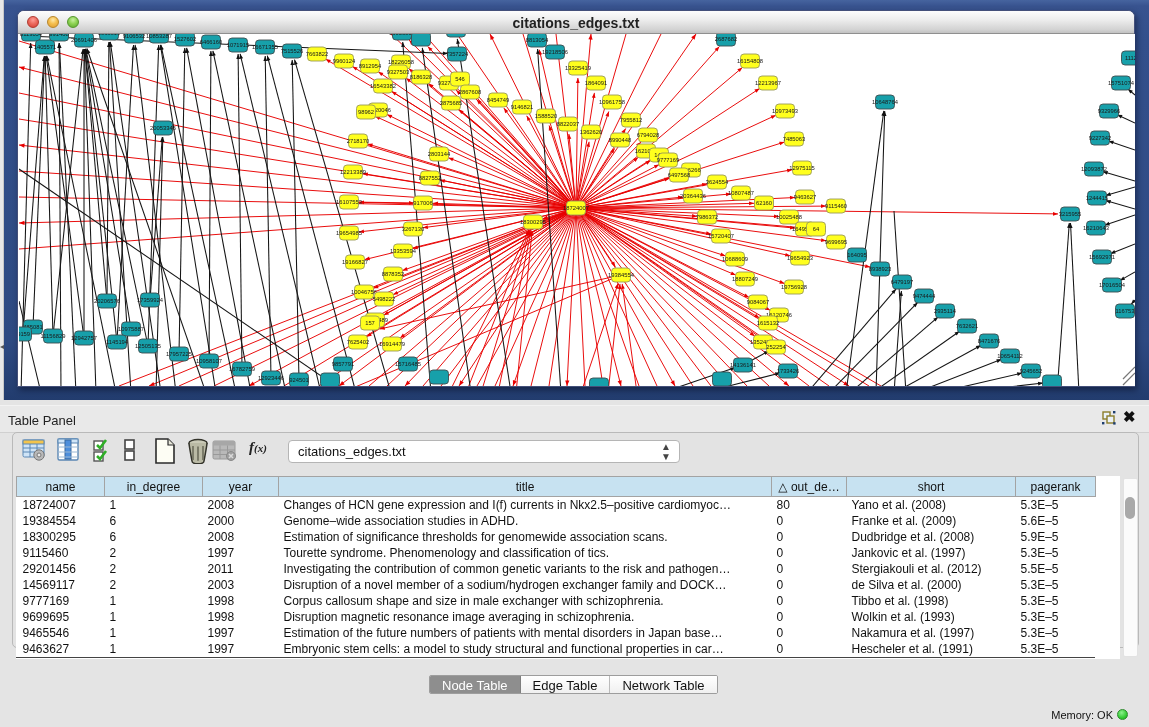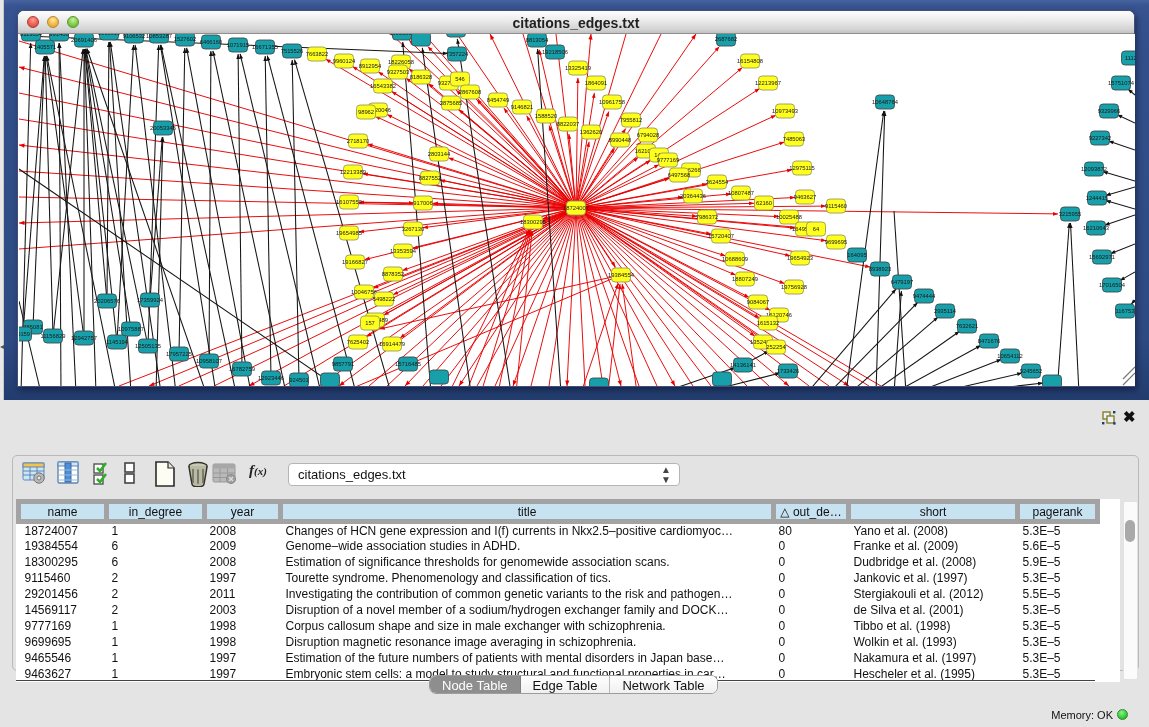--- a/index.html
+++ b/index.html
@@ -19,38 +19,38 @@
 svg.net{display:block}
 svg.net line.r{stroke:#e80000;stroke-width:0.95}
 svg.net line.k{stroke:#151515;stroke-width:1.05}
 svg.net line.g{stroke:#777;stroke-width:1.2}
 svg.net text.nl{font-family:"Liberation Sans",sans-serif;font-size:5.8px;fill:#1a1a1a;text-anchor:middle}
 
 .panelhdr{position:absolute;left:0;top:405px;width:1149px;height:28px;background:#e9e9e9;border-top:1px solid #f2f2f2;border-bottom:1px solid #d0d0d0;}
 .panelhdr .t{position:absolute;left:8px;top:7px;font-size:13px;color:#222}
 .fx-icon{position:absolute;left:1102px;top:411px;width:14px;height:14px}
 .xbtn{position:absolute;left:1123px;top:408px;font-size:15px;font-weight:bold;color:#111}
-.tablepanel{position:absolute;left:12px;top:455px;width:1127px;height:216px;background:#e3e3e3;border:1px solid #b9b9b9;border-radius:5px}
+.tablepanel{position:absolute;left:12px;top:432px;width:1127px;height:216px;background:#e3e3e3;border:1px solid #b9b9b9;border-radius:5px}
 
 .tools{position:absolute;left:0px;top:3px;height:30px}
 .ticon{position:absolute;top:2px}
 .combo{position:absolute;left:275px;top:4px;width:392px;height:23px;background:#fff;border:1px solid #b5b5b5;border-radius:4px;font-size:13px;color:#111;padding:3px 0 0 9px}
 .combo .arr{position:absolute;right:8px;top:1px;font-size:10px;color:#444;line-height:10px}
 
 .tbl{position:absolute;left:3px;top:43px;width:1079px;border-collapse:collapse;table-layout:fixed;font-size:12px;color:#111}
-.tbl th{background:#c7e2f1;border:5px solid #a3a3a3;font-weight:normal;height:20px;font-size:12px;padding:0}
+.tbl th{background:#c7e2f1;border:1px solid #a3a3a3;font-weight:normal;height:20px;font-size:12px;padding:0}
 .tbl td{height:16px;padding:0 0 0 5px;white-space:nowrap;overflow:hidden;border:none}
 .tbl td.c0{padding-left:6px}
 .tbl tr{background:#fff}
 .tblwrap{position:absolute;left:0px;top:0px;width:1124px;height:226px;overflow:hidden}
 .whitebed{position:absolute;left:3px;top:43px;width:1104px;height:183px;background:#fff}
 .vscroll{position:absolute;left:1110px;top:45px;width:15px;height:179px;background:#fbfbfb;border:1px solid #e2e2e2;border-radius:2px}
 .vthumb{position:absolute;left:1.5px;top:2px;width:10px;height:22px;background:#a9a9a9;border-radius:6px}
 
-.tabs{position:absolute;left:429px;top:675px;height:19px;display:flex;border:1px solid #9d9d9d;border-radius:7px;overflow:hidden;background:#fff;font-size:13px}
+.tabs{position:absolute;left:429px;top:675px;height:19px;display:flex;border:1px solid #9d9d9d;border-radius:2px;overflow:hidden;background:#fff;font-size:13px}
 .tabs .tab{padding:1px 12px 0 12px;line-height:17px;color:#111;background:linear-gradient(180deg,#fff 0,#f0f0f0 100%);border-right:1px solid #bbb}
 .tabs .tab.sel{background:#8e8e8e;color:#fff;border-right:1px solid #7f7f7f}
 .tabs .tab:last-child{border-right:none}
 .mem{position:absolute;right:36px;top:709px;font-size:11px;color:#111}
 .memdot{position:absolute;left:1117px;top:709px;width:11px;height:11px;border-radius:50%;background:radial-gradient(circle at 40% 30%,#8cf08c 0,#35cc35 60%,#18a018 100%);border:1px solid #2c8a2c}
 </style></head>
 <body>
 <div class="stage">
   <div class="desk"></div>
   <div class="leftstrip"></div>
@@ -727,20 +727,23 @@
 <text x="1077.0" y="195.8" class="nl">16210643</text>
 <rect x="1073.5" y="216.0" width="19" height="14" rx="3.5" fill="#17a0aa" stroke="#3c4c4e" stroke-width="0.9"></rect>
 <text x="1083.0" y="224.8" class="nl">15692971</text>
 <rect x="1083.5" y="244.0" width="19" height="14" rx="3.5" fill="#17a0aa" stroke="#3c4c4e" stroke-width="0.9"></rect>
 <text x="1093.0" y="252.8" class="nl">17016504</text>
 <rect x="1096.5" y="270.0" width="19" height="14" rx="3.5" fill="#17a0aa" stroke="#3c4c4e" stroke-width="0.9"></rect>
 <text x="1106.0" y="278.8" class="nl">116753</text>
 </svg>
     </div>
   </div>
+  <div class="panelhdr">
+      <div class="t">Table Panel</div>
+    </div>
   <svg class="fx-icon" viewBox="0 0 14 14">
       <rect x="1" y="1" width="7" height="7" fill="#eaf2fa" stroke="#8a7d2a" stroke-width="1.4"></rect>
       <rect x="5" y="5" width="7" height="7" fill="#eaf2fa" stroke="#8a7d2a" stroke-width="1.4"></rect>
       <rect x="11" y="0" width="2.4" height="2.4" fill="#1c3d6e"></rect>
       <rect x="0" y="11" width="2.4" height="2.4" fill="#1c3d6e"></rect>
       <rect x="11.2" y="11.2" width="2.4" height="2.4" fill="#1c3d6e"></rect>
     </svg>
   <div class="xbtn">✖</div>
   <div class="tablepanel">
     <div class="tools">
@@ -815,21 +818,21 @@
               <td class="c1">1</td>
               <td class="c2">2008</td>
               <td class="c3">Changes of HCN gene expression and I(f) currents in Nkx2.5–positive cardiomyoc…</td>
               <td class="c4">80</td>
               <td class="c5">Yano et al. (2008)</td>
               <td class="c6">5.3E–5</td>
             </tr>
 <tr>
               <td class="c0">19384554</td>
               <td class="c1">6</td>
-              <td class="c2">2009</td>
+              <td class="c2">2000</td>
               <td class="c3">Genome–wide association studies in ADHD.</td>
               <td class="c4">0</td>
               <td class="c5">Franke et al. (2009)</td>
               <td class="c6">5.6E–5</td>
             </tr>
 <tr>
               <td class="c0">18300295</td>
               <td class="c1">6</td>
               <td class="c2">2008</td>
               <td class="c3">Estimation of significance thresholds for genomewide association scans.</td>
@@ -854,21 +857,21 @@
               <td class="c4">0</td>
               <td class="c5">Stergiakouli et al. (2012)</td>
               <td class="c6">5.5E–5</td>
             </tr>
 <tr>
               <td class="c0">14569117</td>
               <td class="c1">2</td>
               <td class="c2">2003</td>
               <td class="c3">Disruption of a novel member of a sodium/hydrogen exchanger family and DOCK…</td>
               <td class="c4">0</td>
-              <td class="c5">de Silva et al. (2001)</td>
+              <td class="c5">de Silva et al. (2000)</td>
               <td class="c6">5.3E–5</td>
             </tr>
 <tr>
               <td class="c0">9777169</td>
               <td class="c1">1</td>
               <td class="c2">1998</td>
               <td class="c3">Corpus callosum shape and size in male exchanger with schizophrenia.</td>
               <td class="c4">0</td>
               <td class="c5">Tibbo et al. (1998)</td>
               <td class="c6">5.3E–5</td>
@@ -890,21 +893,21 @@
               <td class="c4">0</td>
               <td class="c5">Nakamura et al. (1997)</td>
               <td class="c6">5.3E–5</td>
             </tr>
 <tr>
               <td class="c0">9463627</td>
               <td class="c1">1</td>
               <td class="c2">1997</td>
               <td class="c3">Embryonic stem cells: a model to study structural and functional properties in car…</td>
               <td class="c4">0</td>
-              <td class="c5">Hescheler et al. (1995)</td>
+              <td class="c5">Hescheler et al. (1991)</td>
               <td class="c6">5.3E–5</td>
             </tr>
       </tbody>
         </table>
       <div style="position:absolute;left:3px;top:224px;width:1079px;border-top:1px solid #444"></div>
     </div>
     <div class="vscroll"></div>
     <div class="vthumb" style="left:1112px;top:64px"></div>
   </div>
   <div class="tabs">

